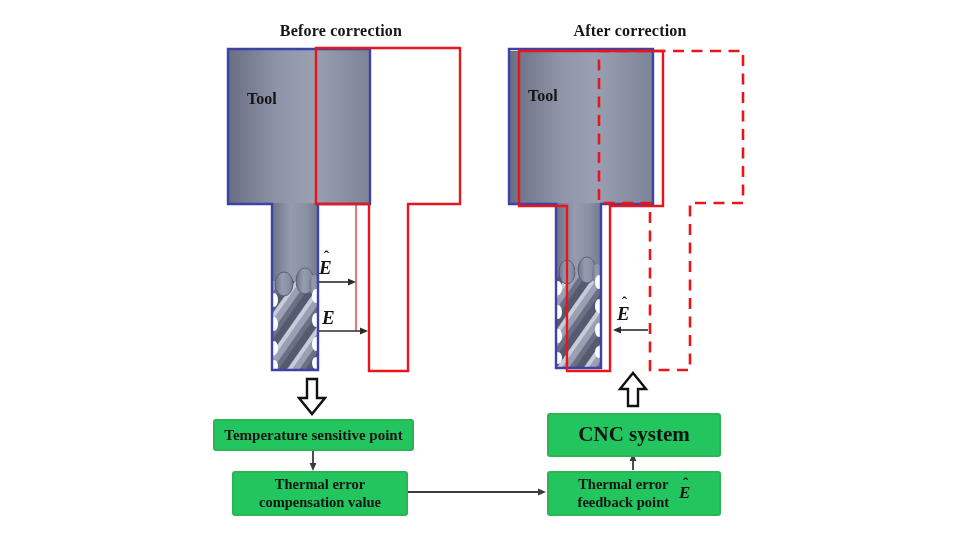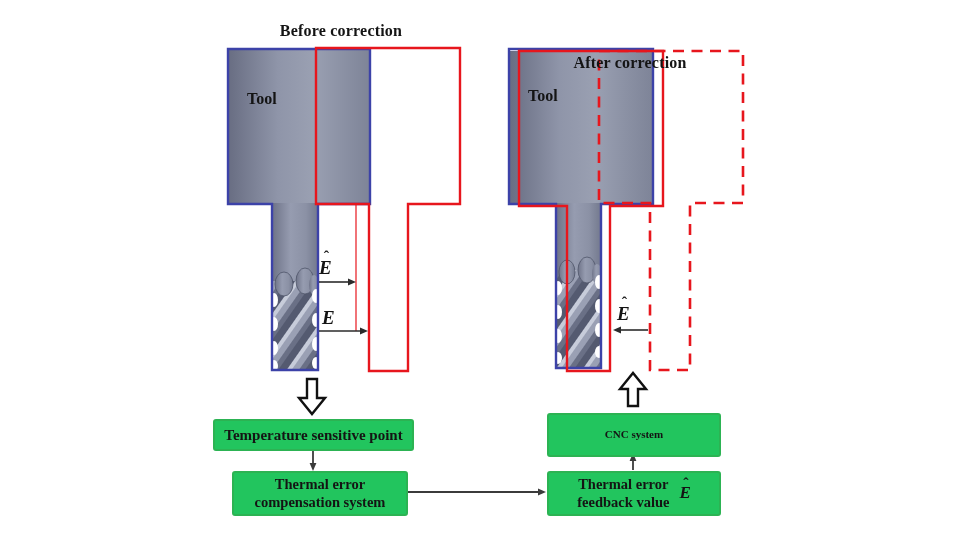--- a/index.html
+++ b/index.html
@@ -110,21 +110,21 @@
       <line x1="313" y1="449" x2="313" y2="464"></line>
       <polygon points="313,471 309.6,463 316.4,463" fill="#3b3b3b" stroke="none"></polygon>
       <line x1="405" y1="492" x2="538" y2="492"></line>
       <polygon points="546,492 538,488.6 538,495.4" fill="#3b3b3b" stroke="none"></polygon>
       <line x1="633" y1="470" x2="633" y2="460"></line>
       <polygon points="633,453 629.6,461 636.4,461" fill="#3b3b3b" stroke="none"></polygon>
     </g>
   </svg>
 
   <div class="lbl title" style="left:241px;top:22px;">Before correction</div>
-  <div class="lbl title" style="left:530px;top:22px;margin-top:32px;">After correction</div>
+  <div class="lbl title" style="left:530px;top:22px;">After correction</div>
 
   <div class="lbl tool" style="left:247px;top:90px;">Tool</div>
   <div class="lbl tool" style="left:528px;top:87px;">Tool</div>
 
   <div class="math" style="left:319px;top:257px;">
     <span class="ehat"><span class="hat">ˆ</span><span>E</span></span>
   </div>
   <div class="math" style="left:322px;top:307px;">
     <span>E</span>
   </div>
@@ -132,31 +132,31 @@
     <span class="ehat"><span class="hat">ˆ</span><span>E</span></span>
   </div>
 
   <div class="gbox" style="left:213px;top:419px;width:197px;height:28px;font-size:15px;">
     <span>Temperature sensitive point</span>
   </div>
 
   <div class="gbox" style="left:232px;top:471px;width:172px;height:41px;">
     <span>
       <span>Thermal error</span><br>
-      <span>compensation system</span>
+      <span>compensation value</span>
     </span>
   </div>
 
-  <div class="gbox" style="left:547px;top:413px;width:170px;height:40px;font-size:11px;">
+  <div class="gbox" style="left:547px;top:413px;width:170px;height:40px;font-size:21px;">
     <span>CNC system</span>
   </div>
 
   <div class="gbox" style="left:547px;top:471px;width:170px;height:41px;">
     <span>
       <span>Thermal error</span><br>
-      <span>feedback value</span>
+      <span>feedback point</span>
     </span>
     <span class="feedval math" style="position:static;">
       <span class="ehat"><span class="hat">ˆ</span><span>E</span></span>
     </span>
   </div>
 
 </div>
 
 </body></html>

